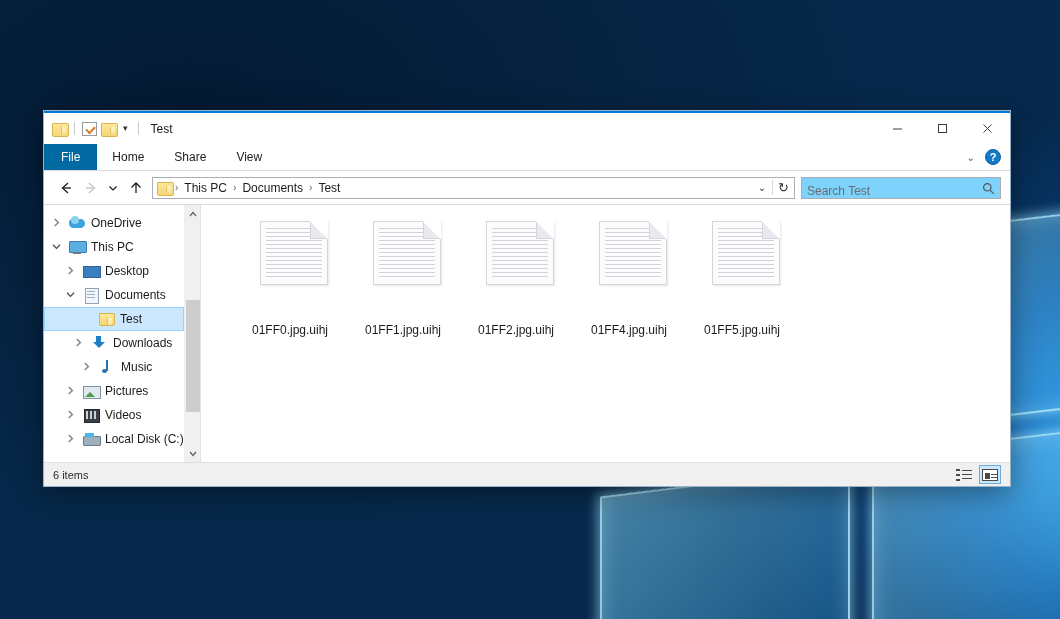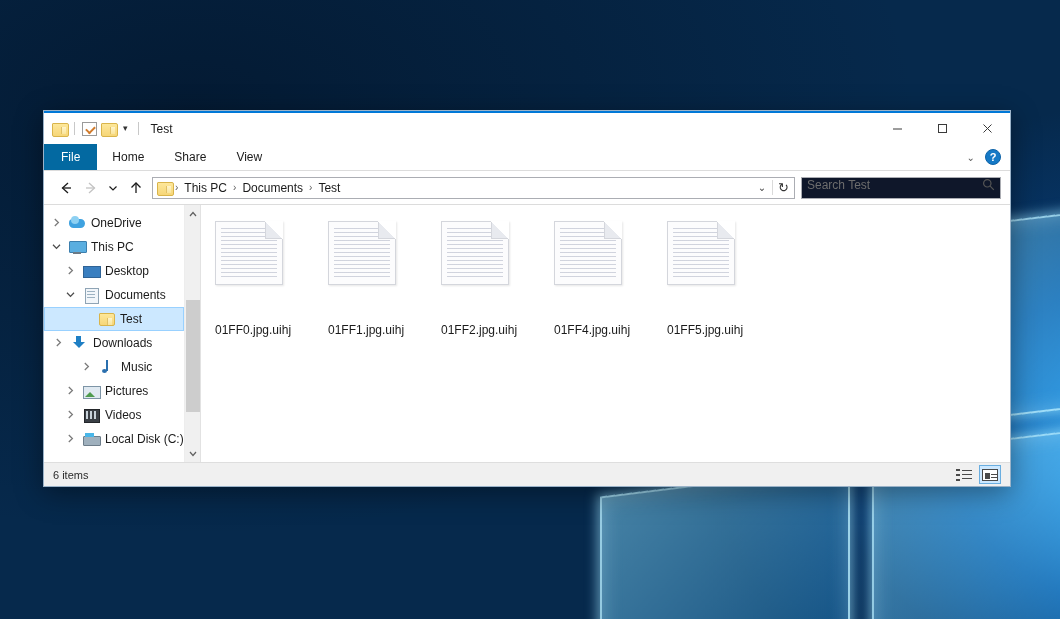--- a/index.html
+++ b/index.html
@@ -141,22 +141,22 @@
     display:flex; align-items:center; padding-left: 4px;
     min-width: 0;
   }
   .crumbs { display:flex; align-items:center; gap:0; flex:1; min-width:0; }
   .crumb { padding: 0 5px; font-size: 12px; color:#1b1b1b; white-space:nowrap; }
   .crumb-sep { color:#5d5d5d; font-size: 10px; padding:0 1px; }
   .addr-chev { width:20px; text-align:center; color:#444; font-size:10px; }
   .refresh { width:22px; text-align:center; color:#333; font-size:13px; border-left:1px solid #dadada; }
   .searchbox {
     width: 200px; height: 22px; margin-left: 6px;
-    border: 1px solid #abadb3; background:#0f172a;
-    display:flex; align-items:flex-start; padding: 0 5px;
+    border: 1px solid #abadb3; background:#7dd3fc;
+    display:flex; align-items:flex-end; padding: 0 5px;
   }
   .search-ph { flex:1; font-size: 12px; color:#6d6d6d; }
   .search-ico { color:#555; font-size:12px; }
 
   
   .body {
     flex: 1; display:flex; min-height:0;
     border-top: 1px solid #dcdcdc;
   }
   .nav-pane {
@@ -267,21 +267,21 @@
   .sb-thumb { position:absolute; left:1px; width:14px; background:#cdcdcd; }
 
   
   .content {
     flex:1; background:#ffffff; position:relative; overflow:hidden;
     padding: 12px 0 0 14px;
   }
   .grid { display:flex; flex-wrap:wrap; gap: 0; }
   .fitem {
     width: 113px; height: 120px;
-    display:flex; flex-direction:column; align-items:flex-start;
+    display:flex; flex-direction:column; align-items:flex-end;
     padding-top: 4px;
     gap: 28px;
   }
   .doc-ico {
     width: 68px; height: 82px; position:relative;
     background: #fcfcfd;
     border:1px solid #d4d6dc;
     border-top-right-radius: 0;
     box-shadow: 1px 1px 2px rgba(0,0,0,.10);
   }
@@ -474,21 +474,21 @@
                   <path d="M1 1.8 L4.5 5.4 L8 1.8" fill="none" stroke="currentColor" stroke-width="1.25"></path>
                 </svg></span>
               <span class="tico ic-docs"></span>
               <span class="tlabel">Documents</span>
             </div>
             <div class="tnode sel" style="padding-left: 34px;">
               <span class="twist"></span>
               <span class="tico ic-folder-sm"></span>
               <span class="tlabel">Test</span>
             </div>
-            <div class="tnode" style="padding-left: 8px;">
+            <div class="tnode" style="padding-left: 28px;">
               <span class="twist"><svg width="7" height="9" viewBox="0 0 7 9">
                   <path d="M1.8 1 L5.4 4.5 L1.8 8" fill="none" stroke="currentColor" stroke-width="1.25"></path>
                 </svg></span>
               <span class="tico ic-down"></span>
               <span class="tlabel">Downloads</span>
             </div>
             <div class="tnode" style="padding-left: 36px;">
               <span class="twist"><svg width="7" height="9" viewBox="0 0 7 9">
                   <path d="M1.8 1 L5.4 4.5 L1.8 8" fill="none" stroke="currentColor" stroke-width="1.25"></path>
                 </svg></span>

